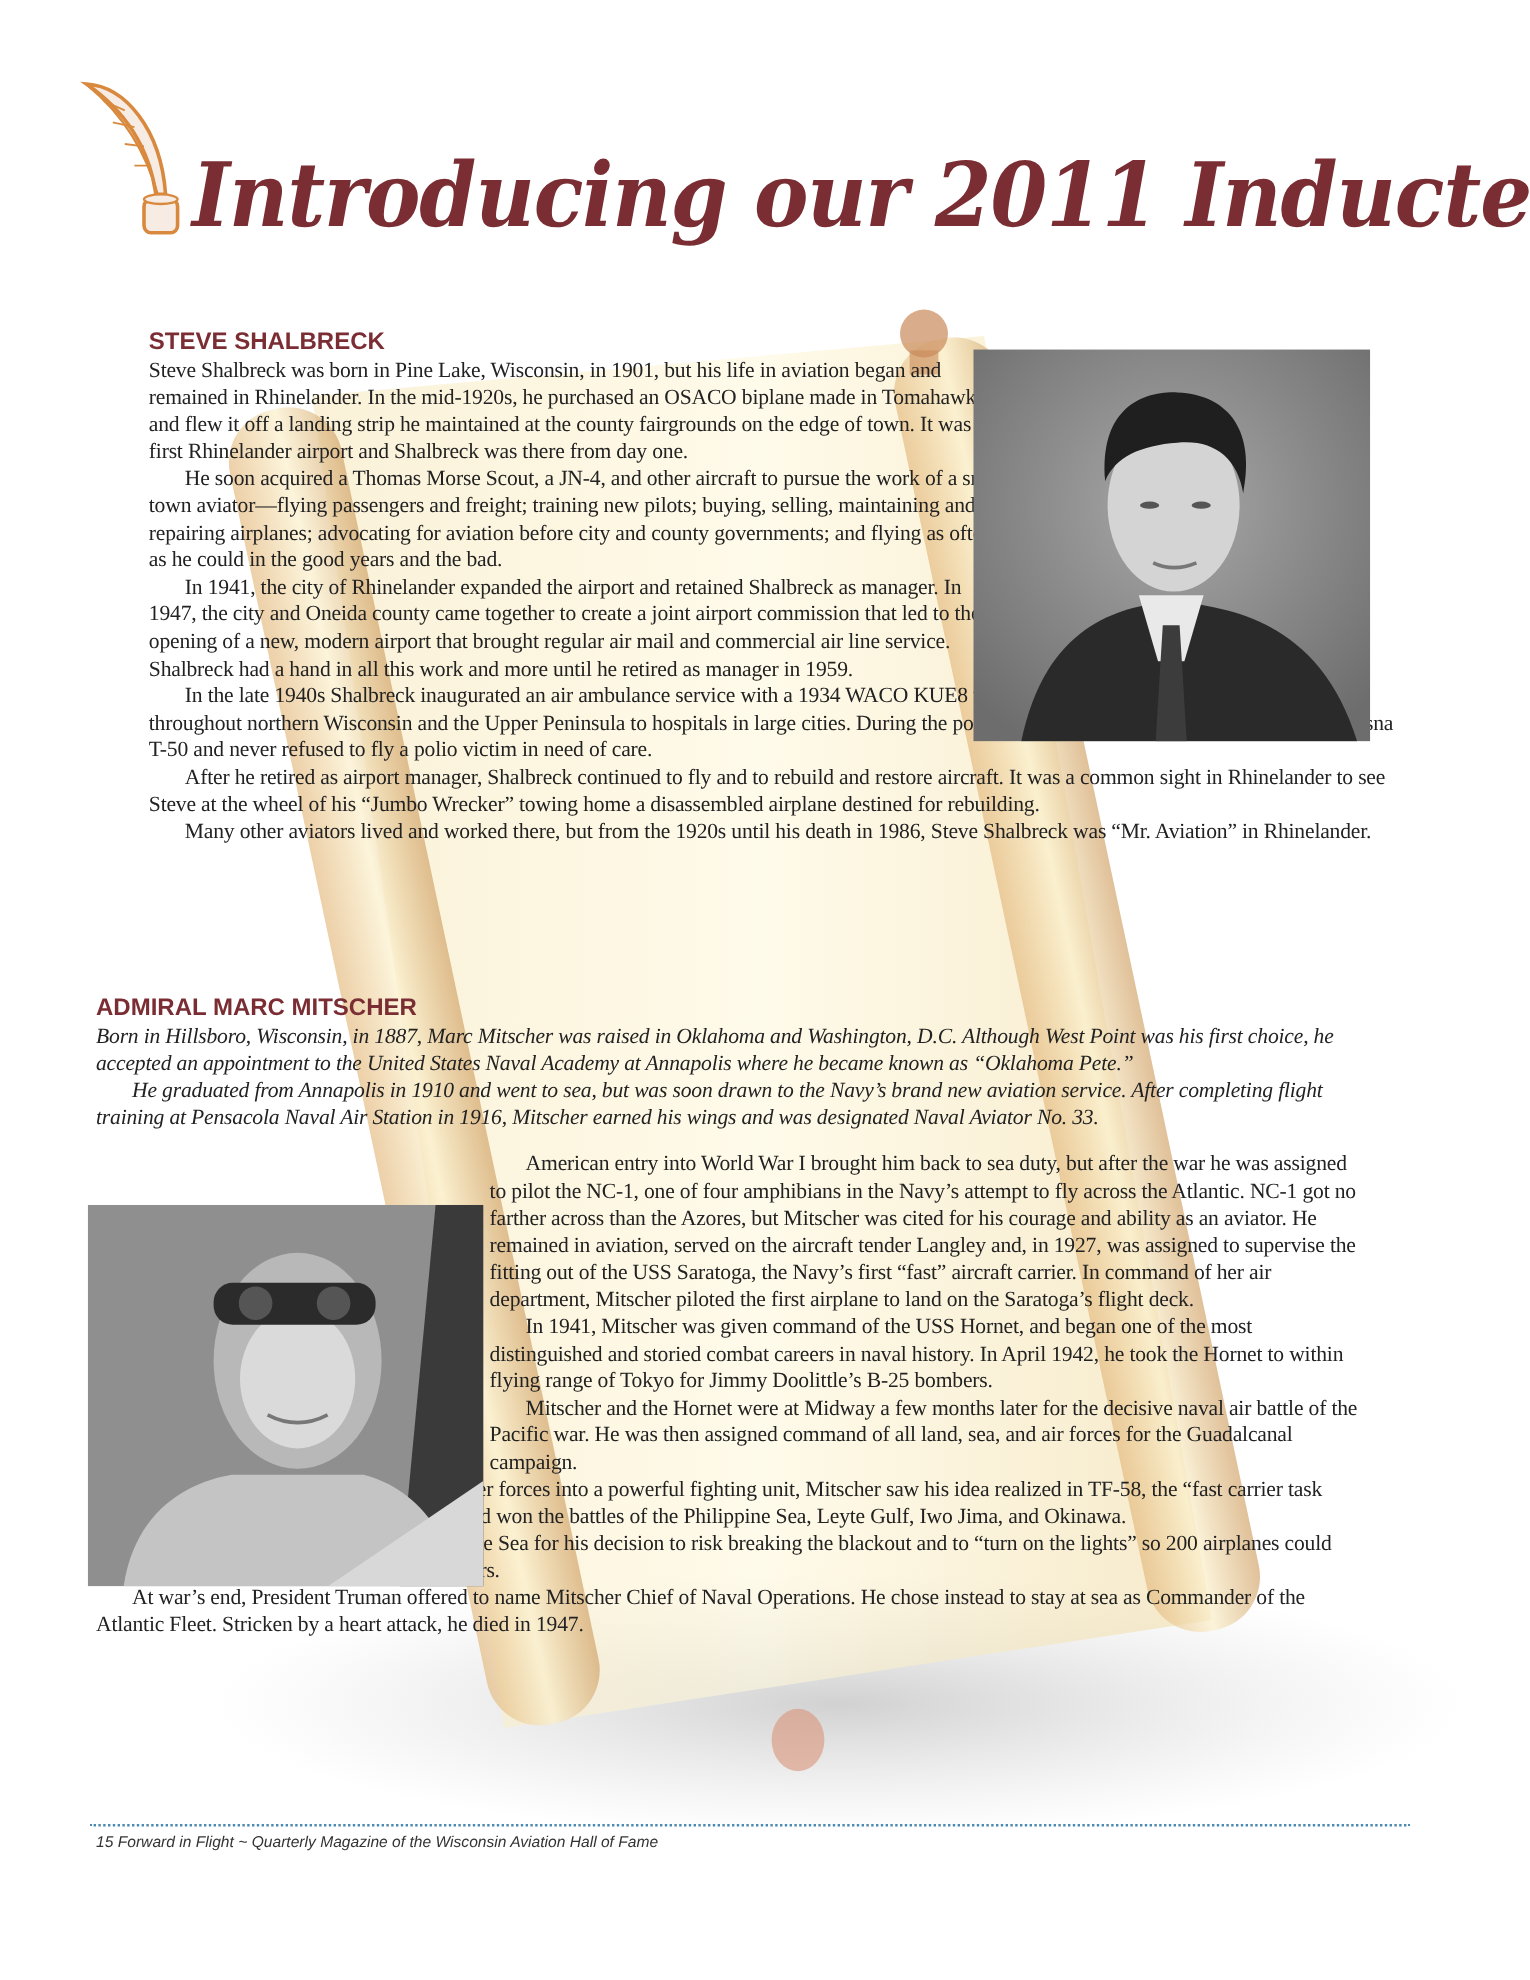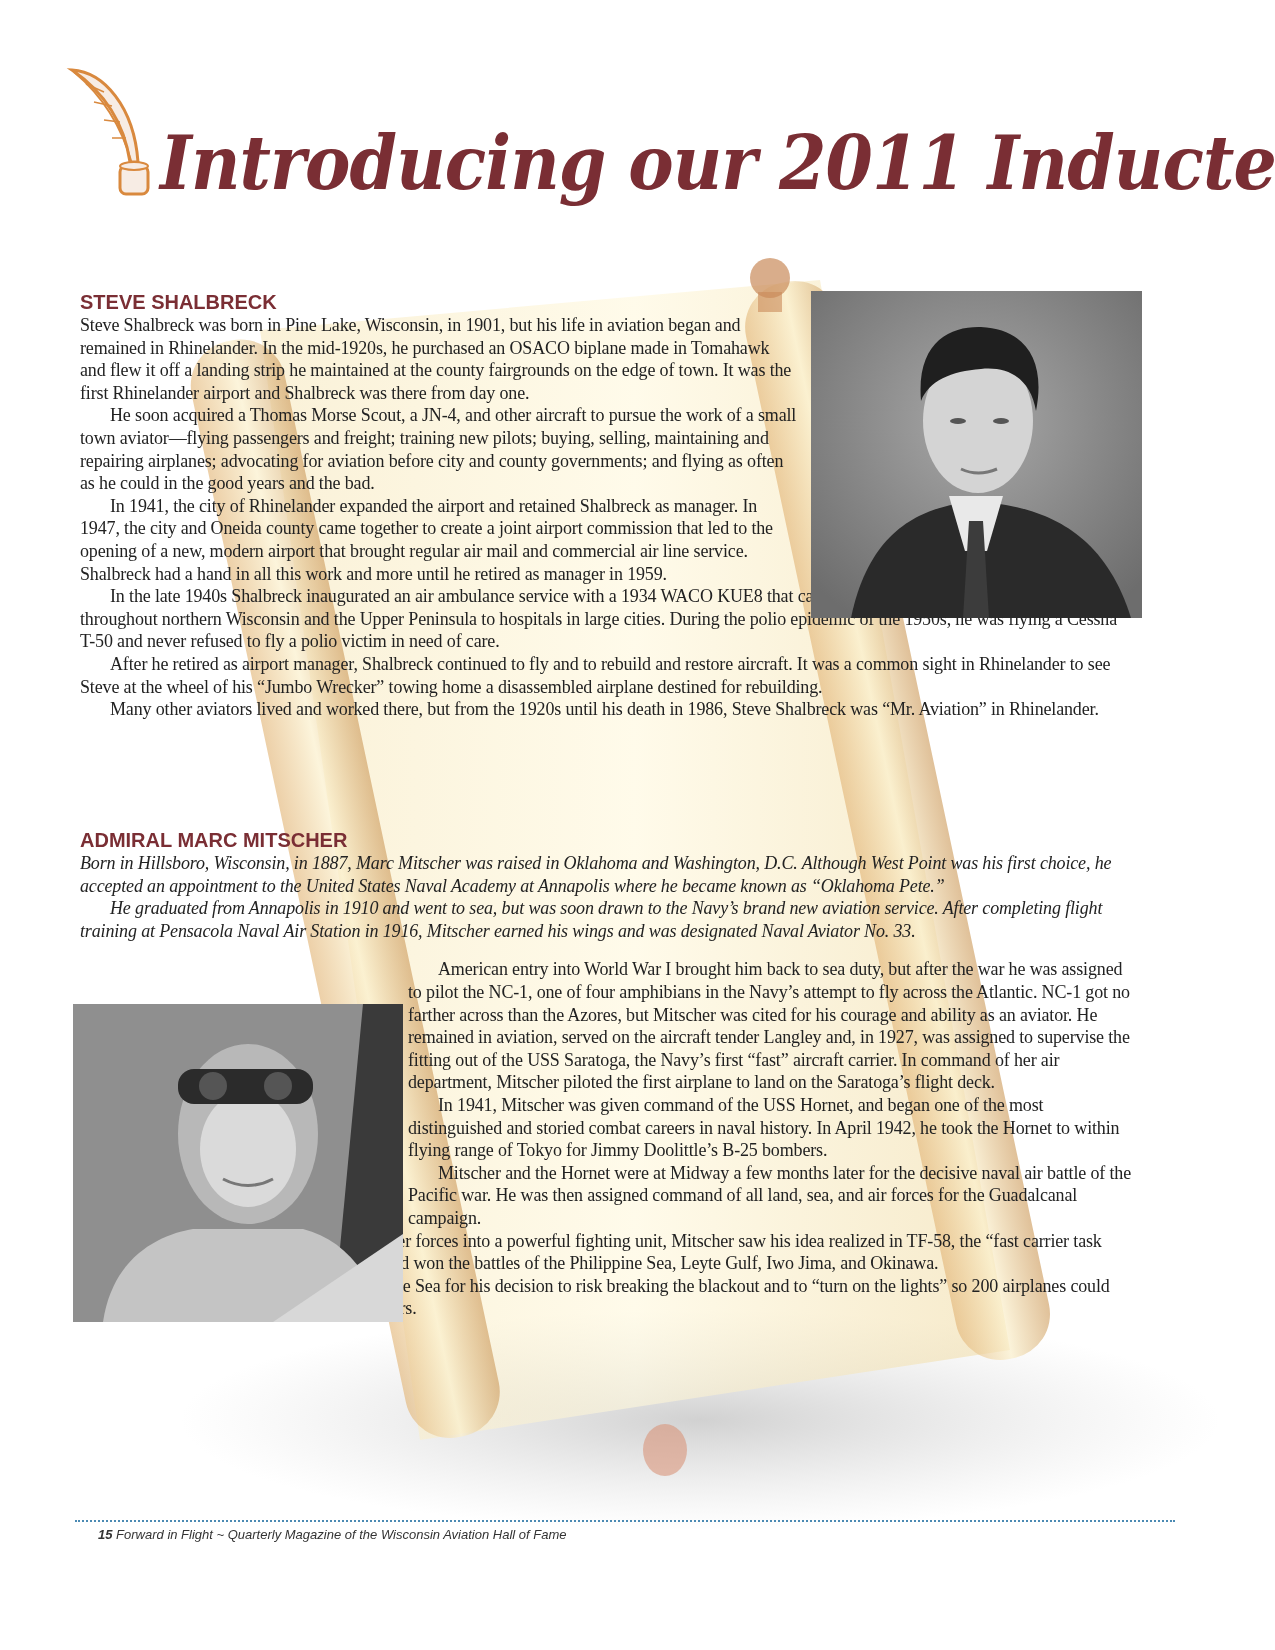--- a/index.html
+++ b/index.html
@@ -38,21 +38,21 @@
 
   .footer-rule {
     position: absolute; left: 75px; top: 1520px; width: 1100px; height: 0;
     border-top: 2px dotted #4b8ab3; z-index: 2;
   }
   .footer {
     position: absolute; left: 80px; top: 1527px; z-index: 2;
     font-family: "Liberation Sans", "DejaVu Sans", sans-serif; font-style: italic;
     font-size: 13px; color: #333;
   }
-  .footer b { font-weight: bold; margin-left: 18px; }
+  .footer b { font-weight: normal; }
 </style>
 </head>
 <body>
 
 <svg class="scroll-bg" viewBox="0 0 1275 1650" xmlns="http://www.w3.org/2000/svg">
   <defs>
     <linearGradient id="parch" x1="0" y1="0" x2="1" y2="0">
       <stop offset="0" stop-color="#f6e6b8" stop-opacity="0.55"></stop>
       <stop offset="0.5" stop-color="#fff8dc" stop-opacity="0.6"></stop>
       <stop offset="1" stop-color="#efd9a0" stop-opacity="0.55"></stop>
@@ -84,21 +84,21 @@
 <svg class="quill" viewBox="0 0 110 140" xmlns="http://www.w3.org/2000/svg">
   <path d="M8,8 C40,10 70,45 74,100 L66,100 C60,60 40,30 8,8 Z" fill="#f7ece4" stroke="#d9893e" stroke-width="3"></path>
   <path d="M10,10 C40,35 58,65 68,102" stroke="#d9893e" stroke-width="2" fill="none"></path>
   <path d="M22,22 L40,30 M30,40 L48,44 M40,58 L56,60 M48,76 L62,76" stroke="#d9893e" stroke-width="1.5"></path>
   <rect x="56" y="104" width="28" height="28" rx="6" fill="#f7ece4" stroke="#d9893e" stroke-width="3"></rect>
   <ellipse cx="70" cy="104" rx="14" ry="4" fill="#f7ece4" stroke="#d9893e" stroke-width="2"></ellipse>
 </svg>
 
 <div class="title">Introducing our 2011 Inductees</div>
 
-<div class="content" style="top:290px;">
+<div class="content" style="top:273px;margin-left:44px;">
   <h2 class="section-head">STEVE SHALBRECK</h2>
   <div style="width:718px;">
     <p>Steve Shalbreck was born in Pine Lake, Wisconsin, in 1901, but his life in aviation began and remained in Rhinelander. In the mid-1920s, he purchased an OSACO biplane made in Tomahawk and flew it off a landing strip he maintained at the county fairgrounds on the edge of town. It was the first Rhinelander airport and Shalbreck was there from day one.</p>
     <p class="indent">He soon acquired a Thomas Morse Scout, a JN-4, and other aircraft to pursue the work of a small town aviator—flying passengers and freight; training new pilots; buying, selling, maintaining and repairing airplanes; advocating for aviation before city and county governments; and flying as often as he could in the good years and the bad.</p>
     <p class="indent">In 1941, the city of Rhinelander expanded the airport and retained Shalbreck as manager. In 1947, the city and Oneida county came together to create a joint airport commission that led to the opening of a new, modern airport that brought regular air mail and commercial air line service. Shalbreck had a hand in all this work and more until he retired as manager in 1959.</p>
   </div>
   <div style="width:1050px;">
     <p class="indent" style="shape-outside:none;">In the late 1940s Shalbreck inaugurated an air ambulance service with a 1934 WACO KUE8 that carried sick and injured patients from throughout northern Wisconsin and the Upper Peninsula to hospitals in large cities. During the polio epidemic of the 1950s, he was flying a Cessna T-50 and never refused to fly a polio victim in need of care.</p>
     <p class="indent">After he retired as airport manager, Shalbreck continued to fly and to rebuild and restore aircraft. It was a common sight in Rhinelander to see Steve at the wheel of his “Jumbo Wrecker” towing home a disassembled airplane destined for rebuilding.</p>
     <p class="indent">Many other aviators lived and worked there, but from the 1920s until his death in 1986, Steve Shalbreck was “Mr. Aviation” in Rhinelander.</p>
@@ -132,20 +132,21 @@
     <p class="indent">He graduated from Annapolis in 1910 and went to sea, but was soon drawn to the Navy’s brand new aviation service. After completing flight training at Pensacola Naval Air Station in 1916, Mitscher earned his wings and was designated Naval Aviator No. 33.</p>
   </div>
   <div style="margin-left:328px; width:725px;margin-top:16px;">
     <p class="indent">American entry into World War I brought him back to sea duty, but after the war he was assigned to pilot the NC-1, one of four amphibians in the Navy’s attempt to fly across the Atlantic. NC-1 got no farther across than the Azores, but Mitscher was cited for his courage and ability as an aviator. He remained in aviation, served on the aircraft tender Langley and, in 1927, was assigned to supervise the fitting out of the USS Saratoga, the Navy’s first “fast” aircraft carrier. In command of her air department, Mitscher piloted the first airplane to land on the Saratoga’s flight deck.</p>
     <p class="indent">In 1941, Mitscher was given command of the USS Hornet, and began one of the most distinguished and storied combat careers in naval history. In April 1942, he took the Hornet to within flying range of Tokyo for Jimmy Doolittle’s B-25 bombers.</p>
     <p class="indent">Mitscher and the Hornet were at Midway a few months later for the decisive naval air battle of the Pacific war. He was then assigned command of all land, sea, and air forces for the Guadalcanal campaign.</p>
   </div>
   <div style="width:1060px;">
     <p class="indent" style="margin-left:0;">Long an advocate for concentrating carrier forces into a powerful fighting unit, Mitscher saw his idea realized in TF-58, the “fast carrier task force.” Under his command, TF-58 fought and won the battles of the Philippine Sea, Leyte Gulf, Iwo Jima, and Okinawa.</p>
     <p class="indent">He earned lasting renown at the Philippine Sea for his decision to risk breaking the blackout and to “turn on the lights” so 200 airplanes could make a night landing on board  TF-58’s carriers.</p>
+    <p class="indent">At war’s end, President Truman offered to name Mitscher Chief of Naval Operations. He chose instead to stay at sea as Commander of the Atlantic Fleet. Stricken by a heart attack, he died in 1947.</p>
   </div>
 </div>
 
 <div class="photo" style="left:73px; top:1004px; width:330px; height:318px;">
   <svg width="330" height="318" viewBox="0 0 330 318" xmlns="http://www.w3.org/2000/svg">
     <rect width="330" height="318" fill="#8f8f8f"></rect>
     <polygon points="290,0 330,0 330,318 260,318" fill="#3a3a3a"></polygon>
     <path d="M30,318 C40,250 90,230 120,225 L230,225 C270,235 300,270 310,318 Z" fill="#c4c4c4"></path>
     <ellipse cx="175" cy="130" rx="70" ry="90" fill="#b8b8b8"></ellipse>
     <ellipse cx="175" cy="145" rx="48" ry="58" fill="#dadada"></ellipse>

